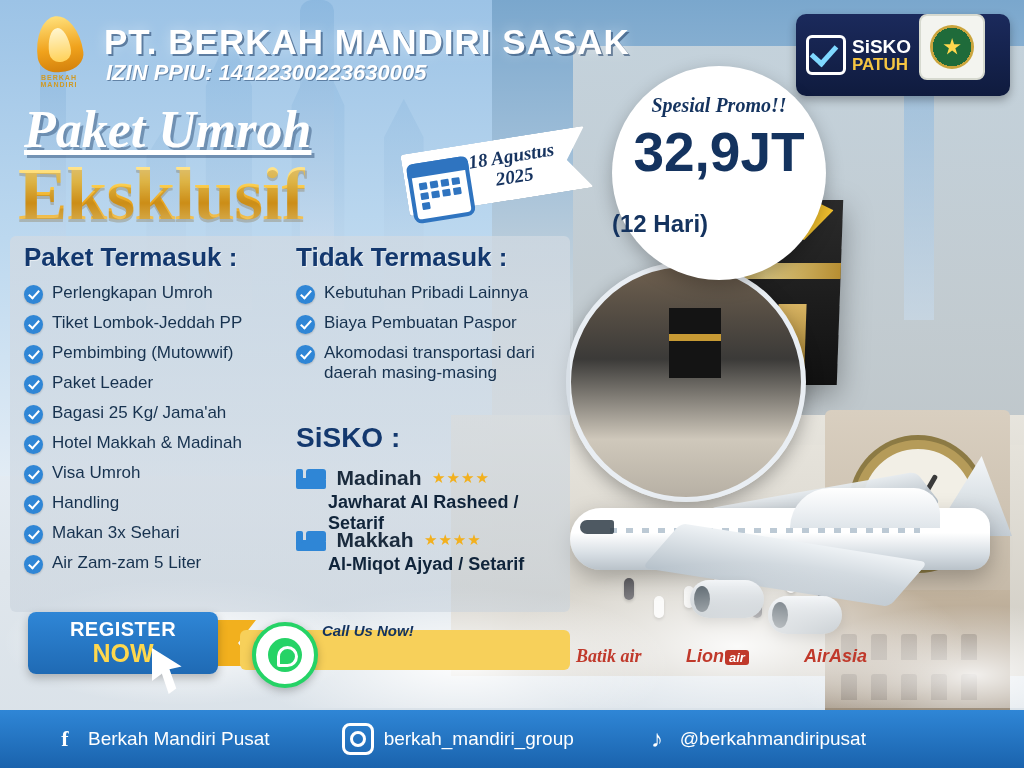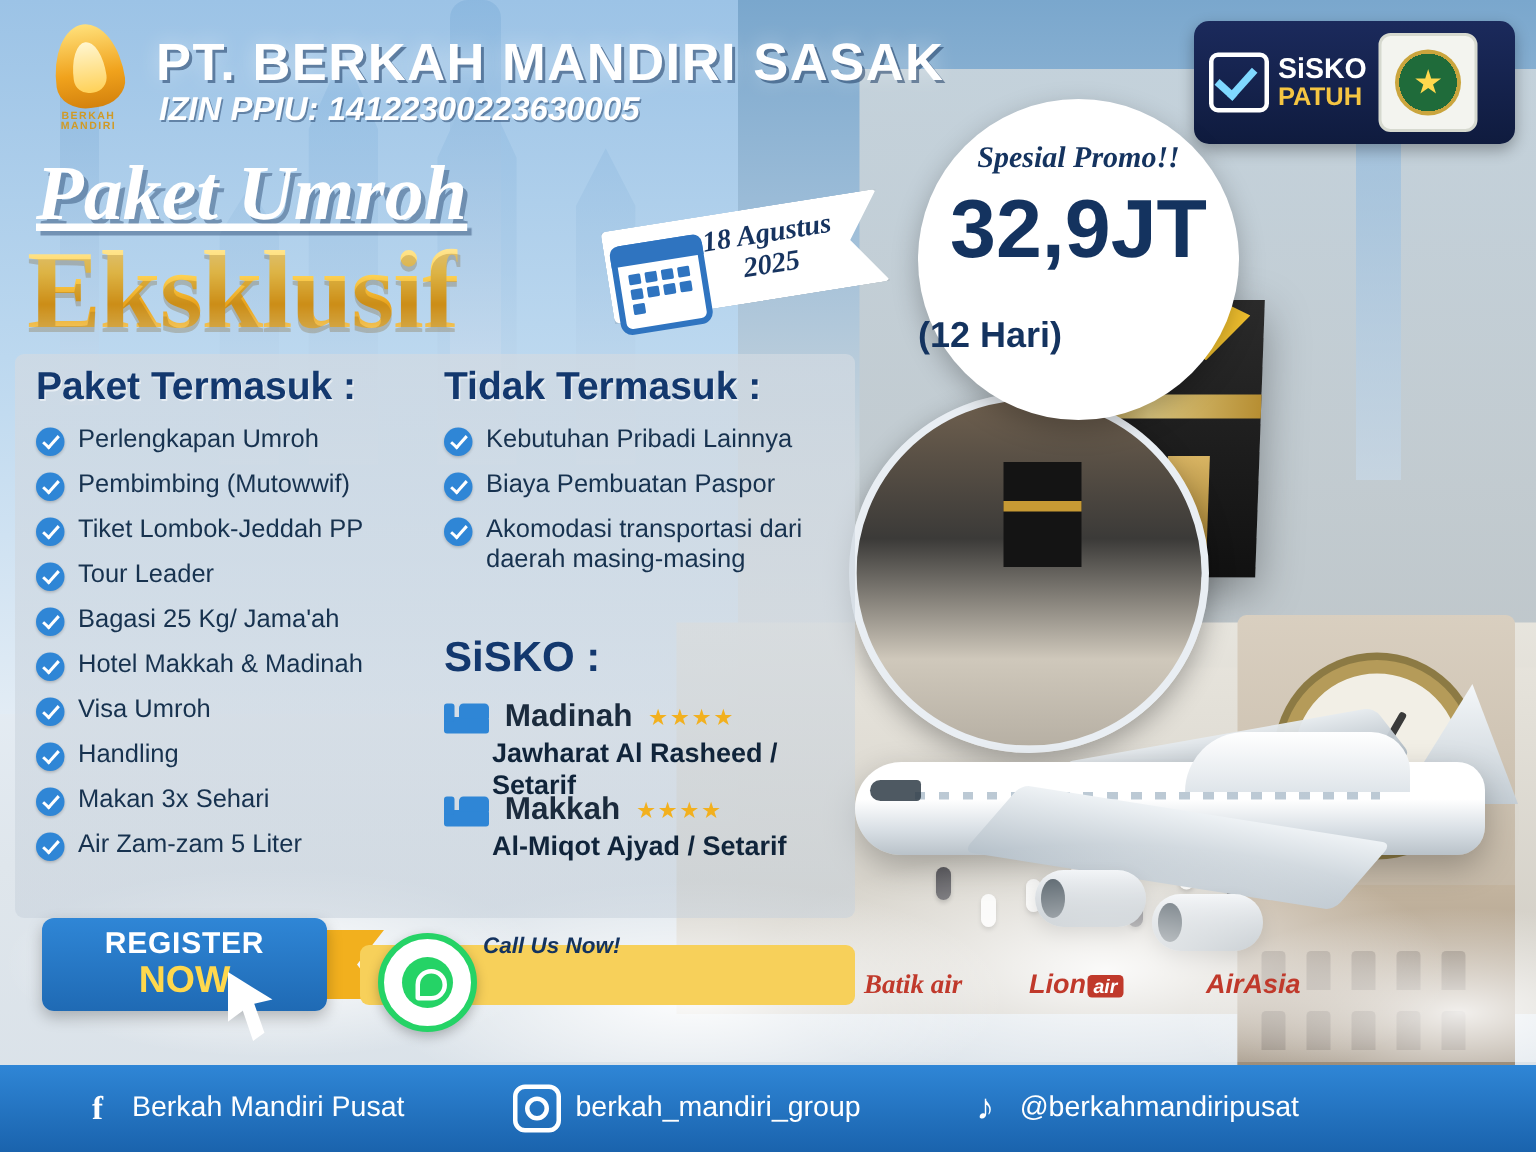--- a/index.html
+++ b/index.html
@@ -190,21 +190,21 @@
   .izin {
     position:absolute; left:106px; top:60px;
     font-size:22px; font-style:italic; font-weight:bold; color:#ffffff;
     text-shadow:1px 1px 0 rgba(30,60,100,.5);
   }
   .badge-box {
     position:absolute; right:14px; top:14px; width:214px; height:82px;
     background:linear-gradient(180deg,#1b2a5c,#0f1b3e);
     border-radius:10px;
     box-shadow:0 4px 10px rgba(0,0,0,.3);
-    display:flex; align-items:center; gap:8px; padding:0 10px;
+    display:flex; gap:8px; padding:0 10px;
     box-sizing:border-box;
   }
   .sisko {
     display:flex; align-items:center; gap:6px; color:#fff;
   }
   .sisko-check {
     width:34px; height:34px; border:3px solid #ffffff; border-radius:6px;
     position:relative;
   }
   .sisko-check::after{
@@ -559,29 +559,29 @@
 
   <div class="left-col">
     <div class="col-head">Paket Termasuk :</div>
     <ul class="list">
       <li>
           <span class="chk"></span>
           <span>Perlengkapan Umroh</span>
         </li>
       <li>
           <span class="chk"></span>
+          <span>Tiket Lombok-Jeddah PP</span>
+        </li>
+      <li>
+          <span class="chk"></span>
           <span>Pembimbing (Mutowwif)</span>
         </li>
       <li>
           <span class="chk"></span>
-          <span>Tiket Lombok-Jeddah PP</span>
-        </li>
-      <li>
-          <span class="chk"></span>
-          <span>Tour Leader</span>
+          <span>Paket Leader</span>
         </li>
       <li>
           <span class="chk"></span>
           <span>Bagasi 25 Kg/ Jama'ah</span>
         </li>
       <li>
           <span class="chk"></span>
           <span>Hotel Makkah &amp; Madinah</span>
         </li>
       <li>

